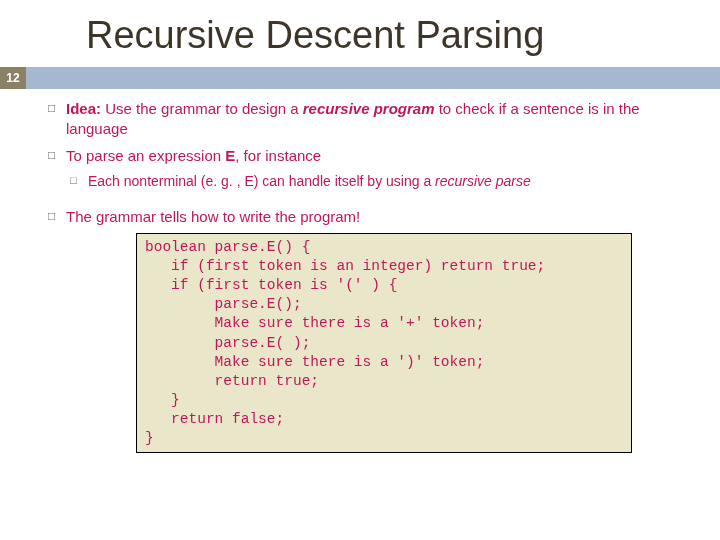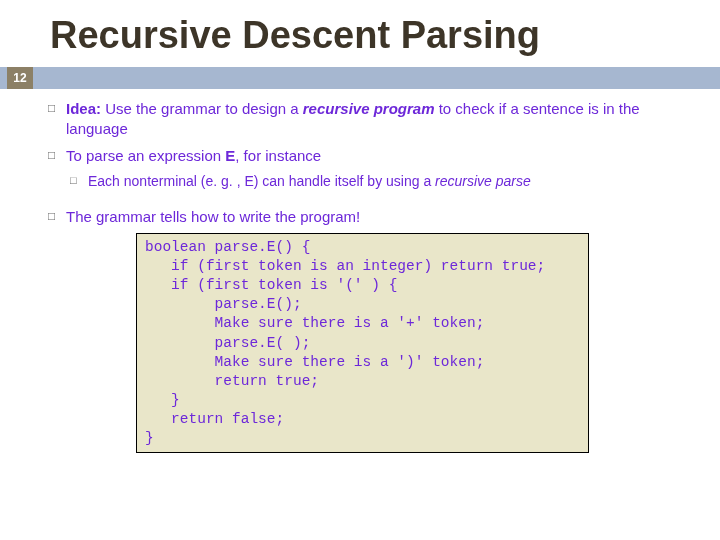--- a/index.html
+++ b/index.html
@@ -14,46 +14,47 @@
   .slide {
     width: 720px;
     height: 540px;
     position: relative;
     box-sizing: border-box;
   }
   .title {
     font-size: 38px;
     color: #3d3528;
     padding: 14px 16px 10px 50px;
-    font-weight: 700;
+    font-weight: 400;
+    margin-left: 36px;
   }
   .band {
     width: 100%;
     height: 22px;
     background: #a6b7d0;
     position: relative;
   }
   .page-badge {
     position: absolute;
-    left: 7px;
+    left: 0;
     top: 0;
     height: 22px;
     width: 26px;
     background: #8c8066;
     color: #fff;
     font-size: 12px;
     font-weight: bold;
     display: flex;
     align-items: center;
     justify-content: center;
   }
   .content {
     padding: 10px 28px 0 48px;
     font-size: 15px;
-    color: #6d28d9;
+    color: #be185d;
     line-height: 1.35;
   }
   .lvl1 {
     position: relative;
     padding-left: 18px;
     margin-bottom: 6px;
   }
   .lvl1::before {
     content: "□";
     position: absolute;
@@ -73,21 +74,21 @@
     position: absolute;
     left: 0;
     top: 1px;
     font-size: 11px;
     color: #6b6b6b;
   }
   .bold { font-weight: bold; }
   .ital { font-style: italic; }
   .codebox {
     margin: 4px 0 0 88px;
-    width: 453px;
+    width: 496px;
     background: #e9e6c9;
     border: 1px solid #000;
     padding: 4px 8px 4px 8px;
     font-family: "Courier New", Courier, monospace;
     font-size: 14.5px;
     line-height: 1.32;
     white-space: pre;
     box-sizing: border-box;
   }
 </style>

